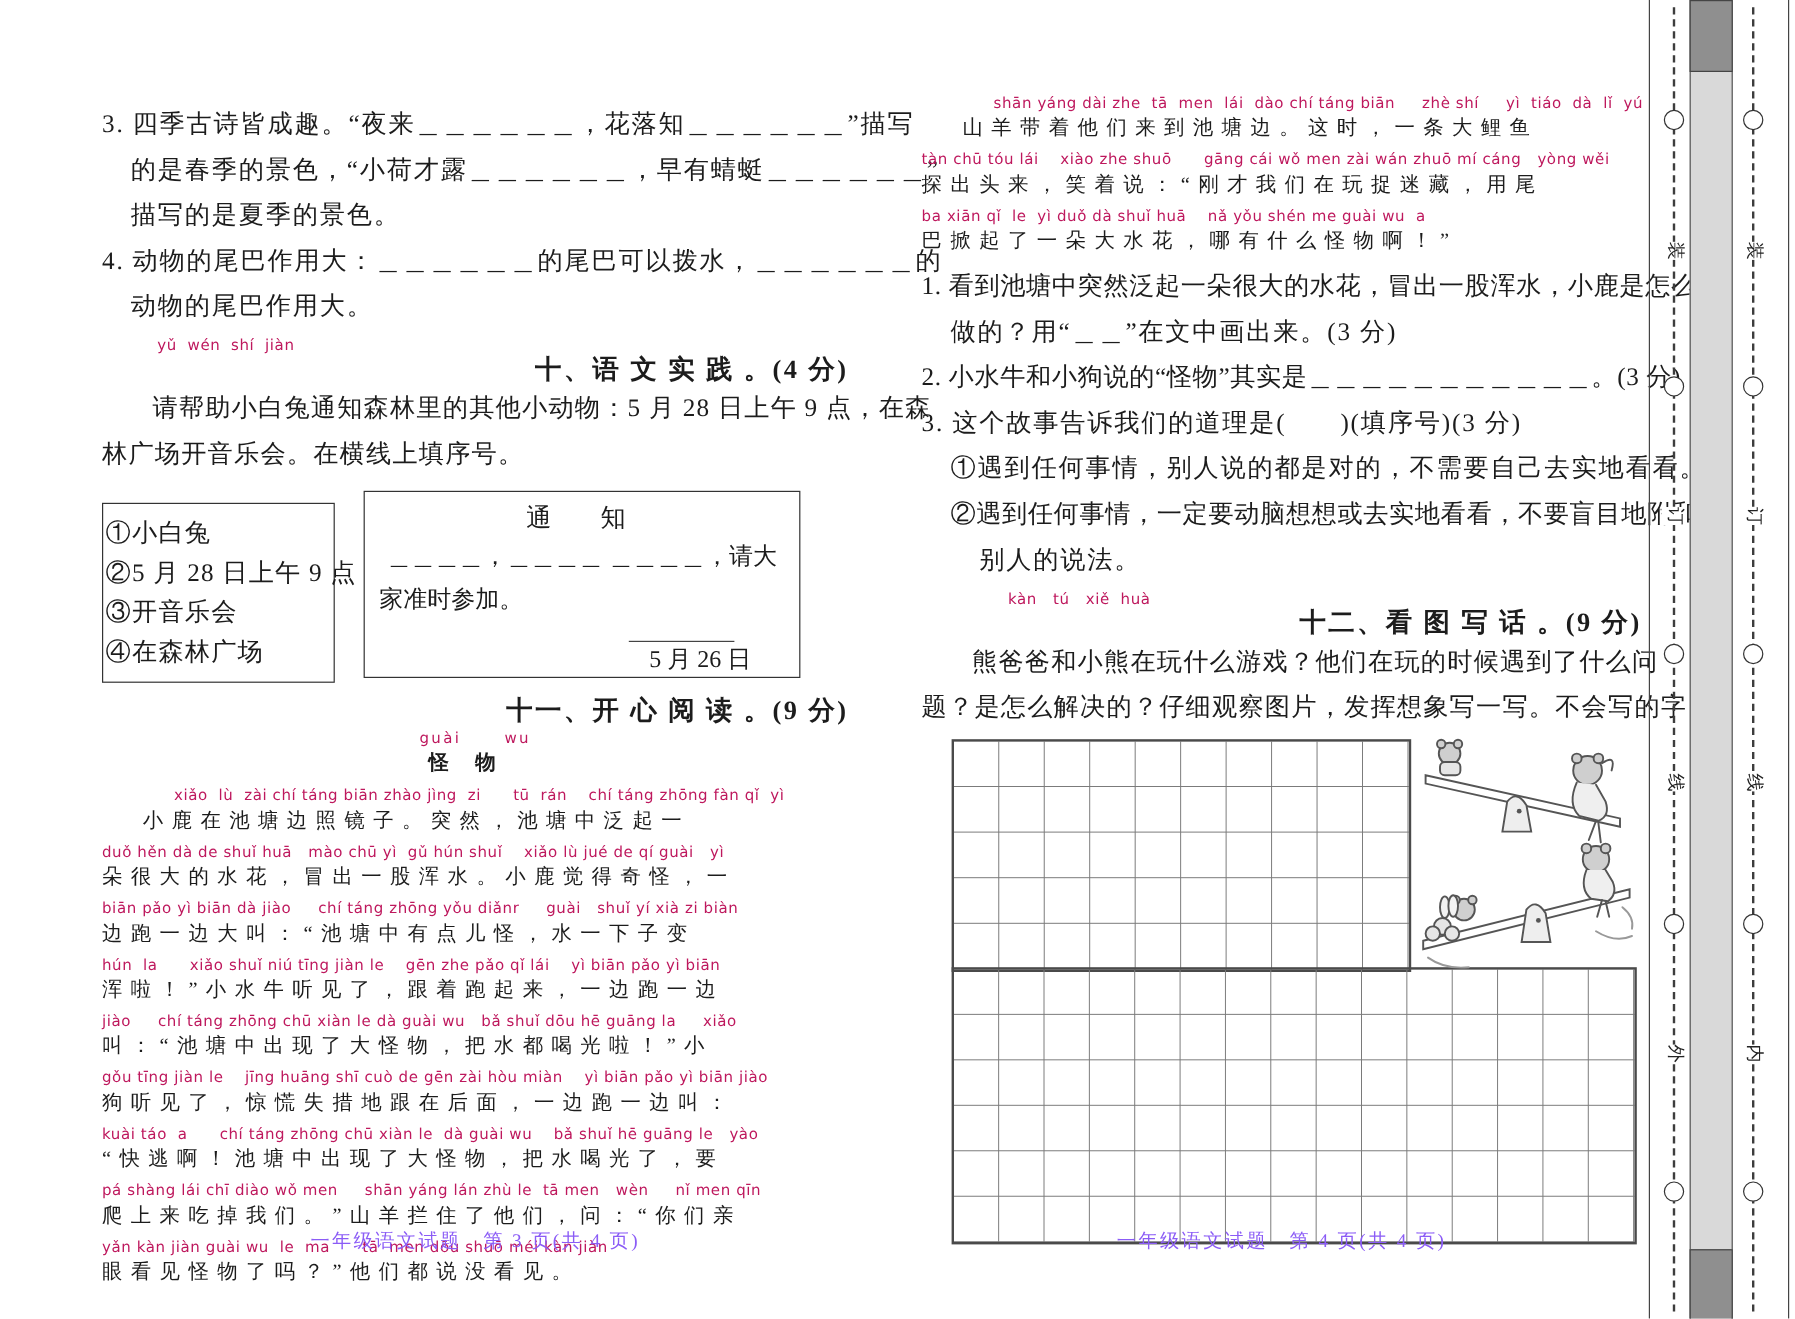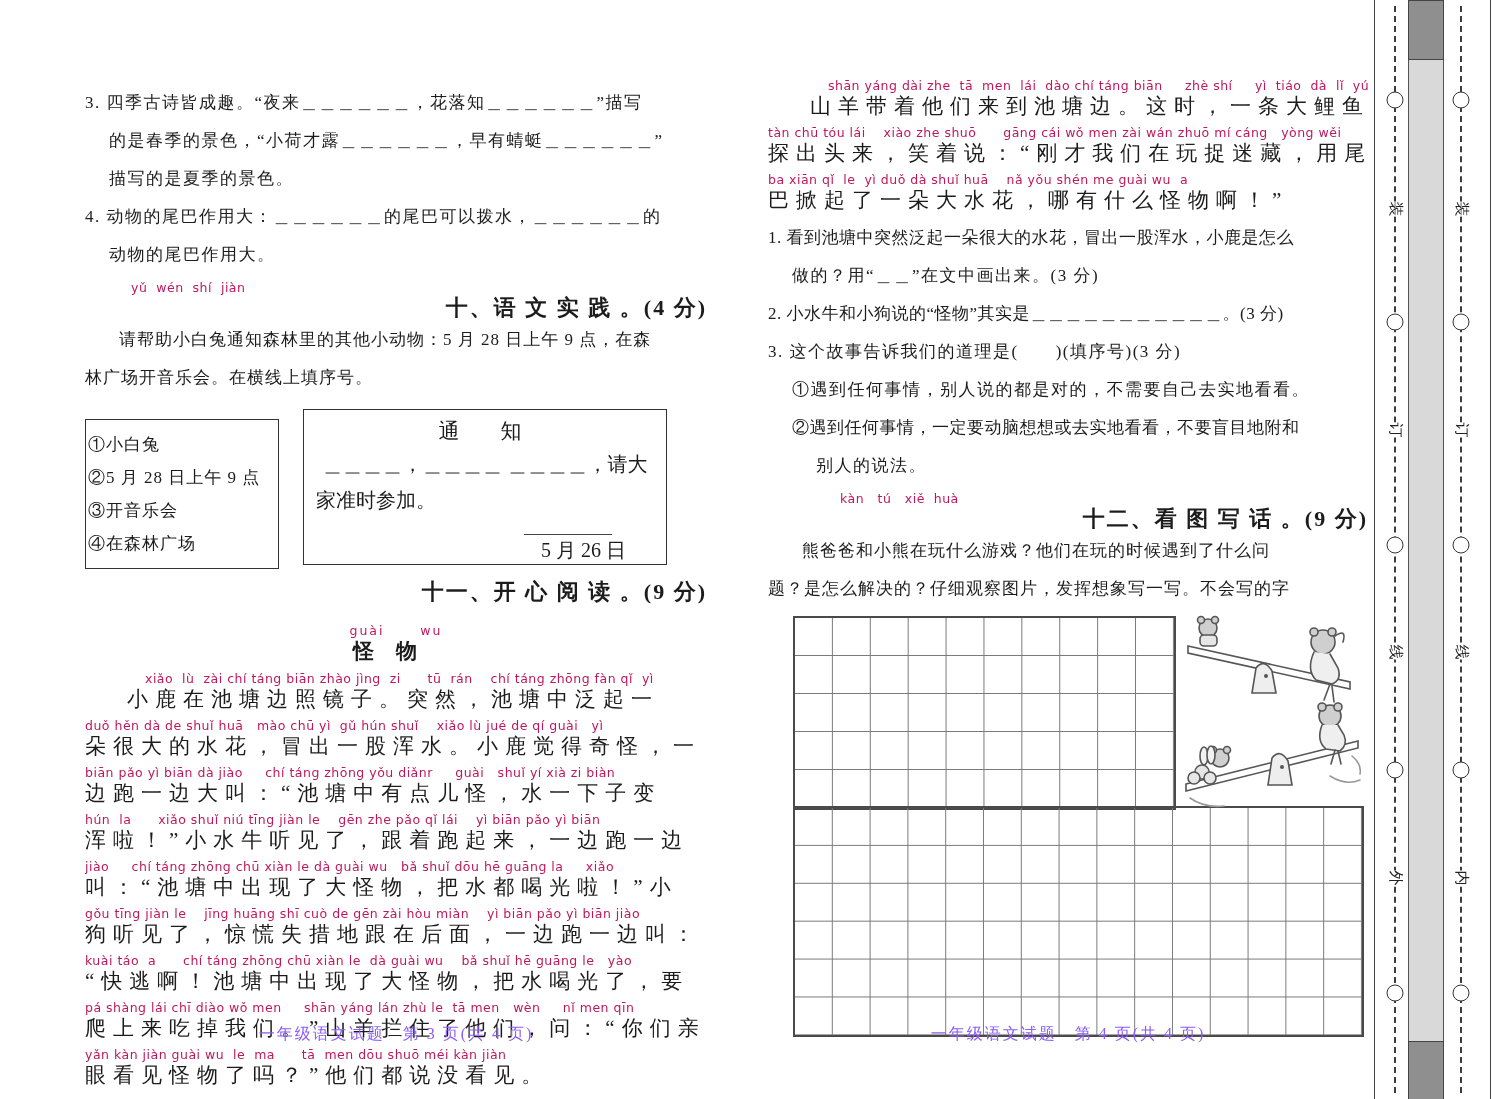--- a/index.html
+++ b/index.html
@@ -1,25 +1,25 @@
 <!DOCTYPE html>
 <html><head>
 <meta charset="utf-8">
 <style>
   html,body{margin:0;padding:0;background:#ffffff;}
   .sheet{position:relative;width:1496px;height:1099px;background:#fff;overflow:hidden;
          font-family:"Liberation Serif", serif;color:#1c1c1c;}
   .page{position:absolute;top:0;height:1099px;}
   .page-left{left:85px;width:622px;padding-top:84px;}
   .page-right{left:768px;width:600px;padding-top:78px;}
-  .line{font-size:17px;letter-spacing:1.5px;line-height:38px;white-space:pre;}
+  .line{font-size:21px;letter-spacing:1.5px;line-height:38px;white-space:pre;}
   .cont{padding-left:24px;}
   .py{font-family:"DejaVu Sans", sans-serif;font-size:12.5px;color:#be185d;
       letter-spacing:0.5px;line-height:15px;white-space:pre;}
-  .cn{font-size:21px;letter-spacing:7px;line-height:27px;white-space:pre;}
+  .cn{font-size:17px;letter-spacing:7px;line-height:27px;white-space:pre;}
   .ppair{margin-bottom:5px;}
   .sec-head{margin-top:6px;}
   .sec-title{font-size:22px;font-weight:bold;letter-spacing:2px;line-height:26px;white-space:pre;text-align:right;}
   .indent2{ text-indent:2em; }
   .boxes-row{display:flex;gap:24px;margin-top:12px;margin-bottom:10px;}
   .opt-box{border:1.5px solid #333;width:188px;padding:8px 2px;align-self:flex-start;margin-top:10px;}
   .opt-box .line{line-height:33px;letter-spacing:1px;}
   .notice-box{border:1.5px solid #333;width:338px;height:142px;padding:6px 12px;}
   .notice-title{font-size:21px;letter-spacing:10px;text-align:center;line-height:30px;}
   .notice-line{font-size:20px;line-height:36px;white-space:pre;}
@@ -81,21 +81,21 @@
         <div class="notice-line">家准时参加。</div>
         <div class="sign-line"></div>
         <div class="notice-date">5 月 26 日</div>
       </div>
     </div>
 
     <div class="sec-head">
       <div class="sec-title">十一、开 心 阅 读 。(9 分)</div>
     </div>
 
-    <div class="passage-title" style="margin-top:18px;margin-bottom:6px">
+    <div class="passage-title" style="margin-top:2px;margin-bottom:6px">
       <div class="py">guài      wu</div>
       <div class="cn">怪物</div>
     </div>
 
     <div class="ppair">
       <div class="py" style="padding-left:60px">xiǎo  lù  zài chí táng biān zhào jìng  zi      tū  rán    chí táng zhōng fàn qǐ  yì</div>
       <div class="cn indent2">小鹿在池塘边照镜子。突然，池塘中泛起一</div>
     </div>
     <div class="ppair">
       <div class="py">duǒ hěn dà de shuǐ huā   mào chū yì  gǔ hún shuǐ    xiǎo lù jué de qí guài   yì</div>

